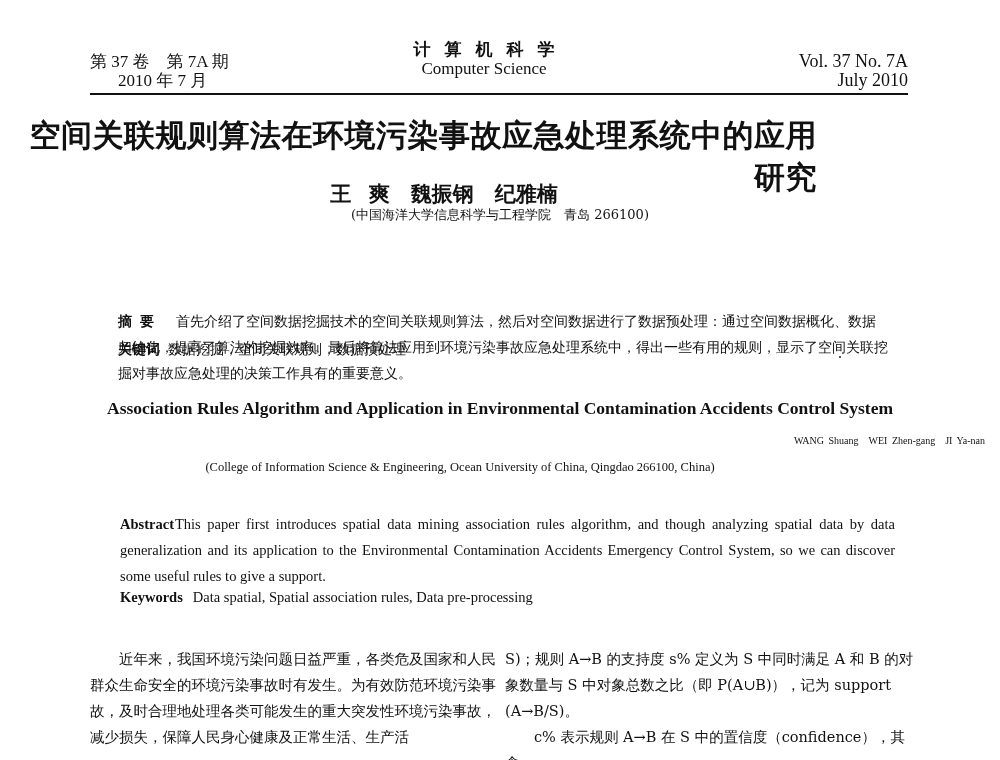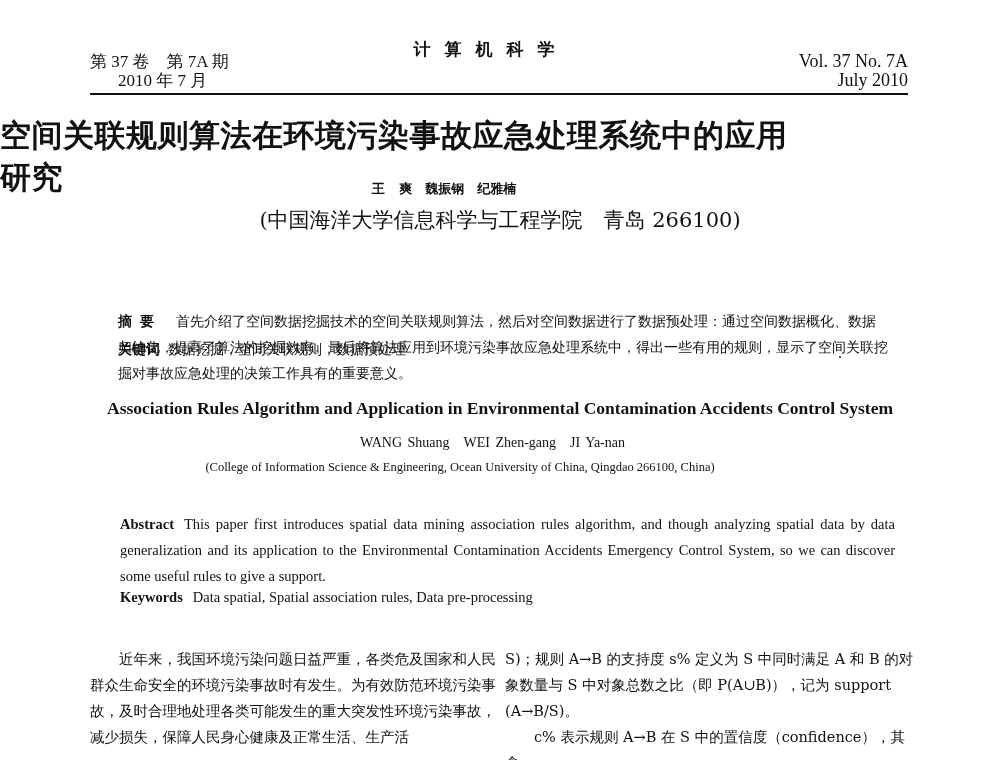--- a/index.html
+++ b/index.html
@@ -4,51 +4,52 @@
 <style>
   html, body { margin: 0; padding: 0; background: #ffffff; }
   body { width: 1000px; height: 760px; position: relative; overflow: hidden; color: #111; font-family: "DejaVu Serif", "Liberation Serif", serif; }
   .abs { position: absolute; }
   .hdr-left { left: 90px; top: 52px; font-size: 17px; line-height: 19px; font-family: "Liberation Serif", "DejaVu Serif", serif; }
   .hdr-left .l2 { padding-left: 28px; }
   .hdr-mid { left: 0; width: 968px; top: 40px; text-align: center; font-size: 17px; line-height: 19px; font-family: "Liberation Serif", "DejaVu Serif", serif; }
   .hdr-mid .cn { letter-spacing: 14px; font-weight: bold; font-family: "DejaVu Sans", sans-serif; font-size: 17px; padding-left: 14px; }
   .hdr-right { right: 92px; top: 52px; text-align: right; font-size: 18px; line-height: 19px; font-family: "Liberation Serif", "DejaVu Serif", serif; }
   .rule { left: 90px; width: 818px; top: 93px; height: 2px; background: #111; }
-  .title { left: 0; width: 817px; top: 115px; text-align: left; font-size: 31px; font-weight: bold; font-family: "DejaVu Sans", sans-serif; letter-spacing: 0.5px; }
-  .authors-cn { left: 0; width: 888px; top: 180px; text-align: center; font-size: 13px; font-weight: bold; font-family: "DejaVu Sans", sans-serif; word-spacing: 10px; }
-  .affil-cn { left: 0; width: 1000px; top: 206px; text-align: center; font-size: 21px; font-family: "DejaVu Serif", serif; }
+  .title { left: 0; width: 817px; top: 115px; text-align: right; font-size: 31px; font-weight: bold; font-family: "DejaVu Sans", sans-serif; letter-spacing: 0.5px; }
+  .authors-cn { left: 0; width: 888px; top: 180px; text-align: center; font-size: 21px; font-weight: bold; font-family: "DejaVu Sans", sans-serif; word-spacing: 10px; }
+  .affil-cn { left: 0; width: 1000px; top: 206px; text-align: center; font-size: 13px; font-family: "DejaVu Serif", serif; }
   .abs-cn { left: 118px; width: 770px; top: 262px; font-size: 14px; line-height: 26px; font-family: "DejaVu Serif", serif; margin-top: 46px; }
   .abs-cn .lbl { font-weight: bold; font-family: "DejaVu Sans", sans-serif; margin-right: 14px; letter-spacing: 8px; }
   .kw-cn { left: 118px; top: 341px; font-size: 14px; font-family: "DejaVu Serif", serif; }
   .kw-cn .lbl { font-weight: bold; font-family: "DejaVu Sans", sans-serif; margin-right: 8px; }
   .title-en { left: 0; width: 1000px; top: 398px; text-align: center; font-size: 17.5px; font-weight: bold; font-family: "Liberation Serif", serif; }
-  .authors-en { left: 0; width: 985px; top: 434px; text-align: center; font-size: 14px; font-family: "Liberation Serif", serif; word-spacing: 2px; }
+  .authors-en { left: 0; width: 985px; top: 434px; text-align: right; font-size: 10px; font-family: "Liberation Serif", serif; word-spacing: 2px; }
   .affil-en { left: 0; width: 920px; top: 460px; text-align: center; font-size: 12.5px; font-family: "Liberation Serif", serif; }
   .abs-en { left: 120px; width: 775px; top: 511px; font-size: 14.5px; line-height: 26px; font-family: "Liberation Serif", serif; text-align: justify; }
-  .abs-en .lbl { font-weight: bold; margin-right: 10px; }
+  .abs-en .lbl { font-weight: bold; margin-right: 1px; }
   .kw-en { left: 120px; top: 589px; font-size: 14.5px; font-family: "Liberation Serif", serif; }
   .kw-en .lbl { font-weight: bold; margin-right: 10px; }
   .col { top: 646px; width: 410px; font-size: 14.5px; line-height: 26px; font-family: "DejaVu Serif", serif; }
   .col-left { left: 90px; }
   .col-right { left: 505px; }
   .col p { margin: 0; }
   .indent { text-indent: 29px; }
   .dot { left: 839px; top: 356px; width: 2px; height: 2px; background: #555; }
 </style>
 </head>
 <body>
 
 <div class="abs hdr-left">
   <div>第 37 卷　第 7A 期</div>
   <div class="l2">2010 年 7 月</div>
 </div>
 
 <div class="abs hdr-mid">
   <div class="cn">计算机科学</div>
+  <div>Computer Science</div>
 </div>
 
 <div class="abs hdr-right">
   <div>Vol. 37 No. 7A</div>
   <div>July 2010</div>
 </div>
 
 <div class="abs rule"></div>
 
 <div class="abs title">空间关联规则算法在环境污染事故应急处理系统中的应用研究</div>

